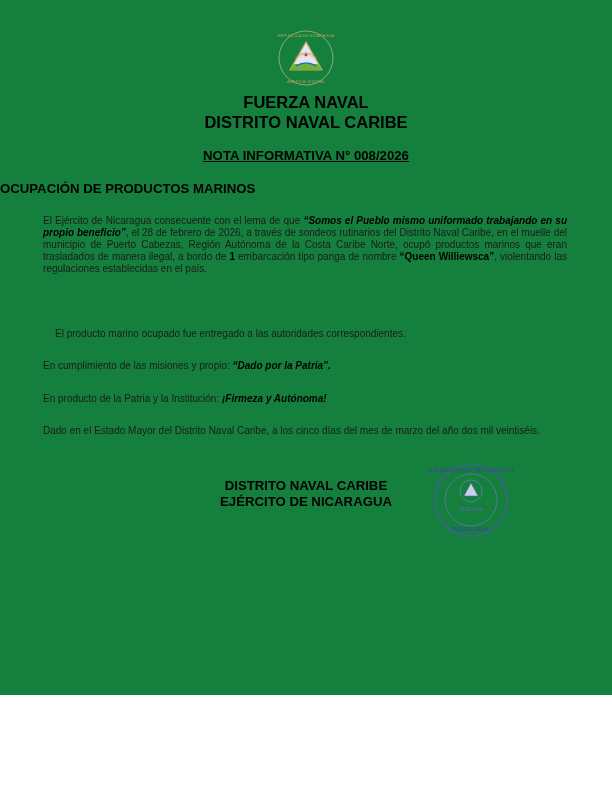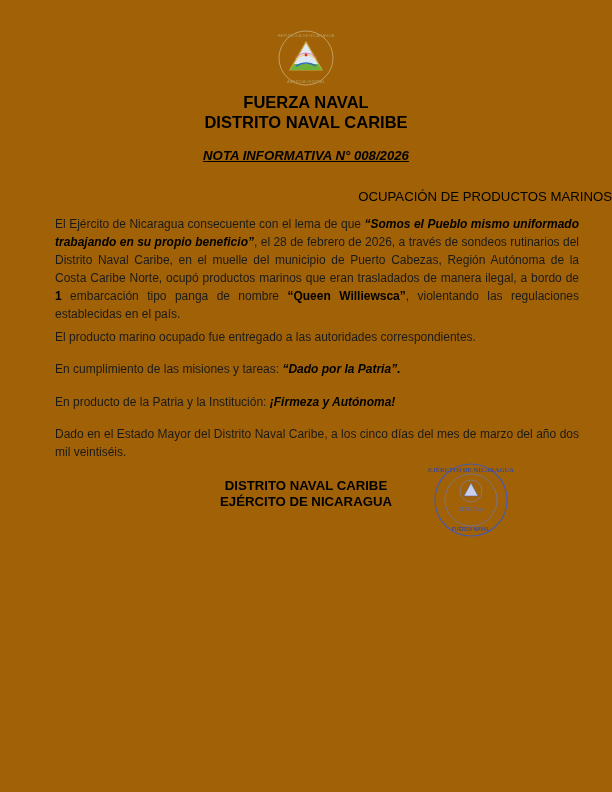--- a/index.html
+++ b/index.html
@@ -1,34 +1,34 @@
 <!DOCTYPE html>
 <html><head>
 <meta charset="utf-8">
 <style>
   html, body { margin: 0; padding: 0; background: #ffffff; }
   body { width: 612px; height: 792px; position: relative; overflow: hidden;
          font-family: "Liberation Sans", sans-serif; color: #111; }
-  .page { position: absolute; left: 0; top: 0; width: 612px; height: 792px; background: #a16207; }
+  .page { position: absolute; left: 0; top: 0; width: 612px; height: 695px; background: #15803d; }
 
   .coat { position: absolute; left: 268px; top: 28px; width: 76px; height: 60px; }
 
   .title { position: absolute; left: 0; width: 612px; text-align: center;
            font-weight: bold; font-size: 16.5px; line-height: 20px; color: #000; }
   .t1 { top: 92px; }
   .t2 { top: 112px; }
   .nota { position: absolute; left: 0; width: 612px; top: 148px; text-align: center;
-          font-weight: bold; font-size: 13.2px; text-decoration: underline; color: #000; font-style: italic; }
-  .subject { position: absolute; left: 0; width: 612px; top: 181px; text-align: right;
-             font-weight: normal; font-size: 13.2px; color: #000; margin-top: 8px; }
+          font-weight: bold; font-size: 13.2px; text-decoration: underline; color: #000; }
+  .subject { position: absolute; left: 0; width: 612px; top: 181px; text-align: left;
+             font-weight: bold; font-size: 13.2px; color: #000; }
 
-  .para { position: absolute; left: 55px; width: 524px; font-size: 12px;
-          line-height: 18px; text-align: justify; color: #1a1a1a; }
+  .para { position: absolute; left: 43px; width: 524px; font-size: 10px;
+          line-height: 12px; text-align: justify; color: #1a1a1a; }
   .p1 { top: 215px; }
-  .p2 { top: 328px; }
+  .p2 { top: 328px; margin-left: 12px; }
   .p3 { top: 360px; }
   .p4 { top: 393px; }
   .p5 { top: 425px; }
   .bi { font-weight: bold; font-style: italic; color: #000; }
   .b { font-weight: bold; color: #000; }
 
   .sig { position: absolute; left: 200px; width: 212px; top: 478px; text-align: center;
          font-weight: bold; font-size: 13.2px; line-height: 16px; color: #000; }
 
   .seal { position: absolute; left: 426px; top: 461px; width: 90px; height: 78px; }
@@ -52,21 +52,21 @@
 
   <div class="title t1">FUERZA NAVAL</div>
   <div class="title t2">DISTRITO NAVAL CARIBE</div>
   <div class="nota">NOTA INFORMATIVA N° 008/2026</div>
   <div class="subject">OCUPACIÓN DE PRODUCTOS MARINOS</div>
 
   <div class="para p1"><span>El Ejército de Nicaragua consecuente con el lema de que </span><span class="bi">“Somos el Pueblo mismo uniformado trabajando en su propio beneficio”</span><span>, el 28 de febrero de 2026, a través de sondeos rutinarios del Distrito Naval Caribe, en el muelle del municipio de Puerto Cabezas, Región Autónoma de la Costa Caribe Norte, ocupó productos marinos que eran trasladados de manera ilegal, a bordo de </span><span class="b">1</span><span> embarcación tipo panga de nombre </span><span class="b">“Queen Williewsca”</span><span>, violentando las regulaciones establecidas en el país.</span></div>
 
   <div class="para p2">El producto marino ocupado fue entregado a las autoridades correspondientes.</div>
 
-  <div class="para p3"><span>En cumplimiento de las misiones y tareas: </span><span class="bi">“Dado por la Patria”.</span></div>
+  <div class="para p3"><span>En cumplimiento de las misiones y propio: </span><span class="bi">“Dado por la Patria”.</span></div>
 
   <div class="para p4"><span>En producto de la Patria y la Institución: </span><span class="bi">¡Firmeza y Autónoma!</span></div>
 
   <div class="para p5">Dado en el Estado Mayor del Distrito Naval Caribe, a los cinco días del mes de marzo del año dos mil veintiséis.</div>
 
   <div class="sig">
     <div>DISTRITO NAVAL CARIBE</div>
     <div>EJÉRCITO DE NICARAGUA</div>
   </div>
 

